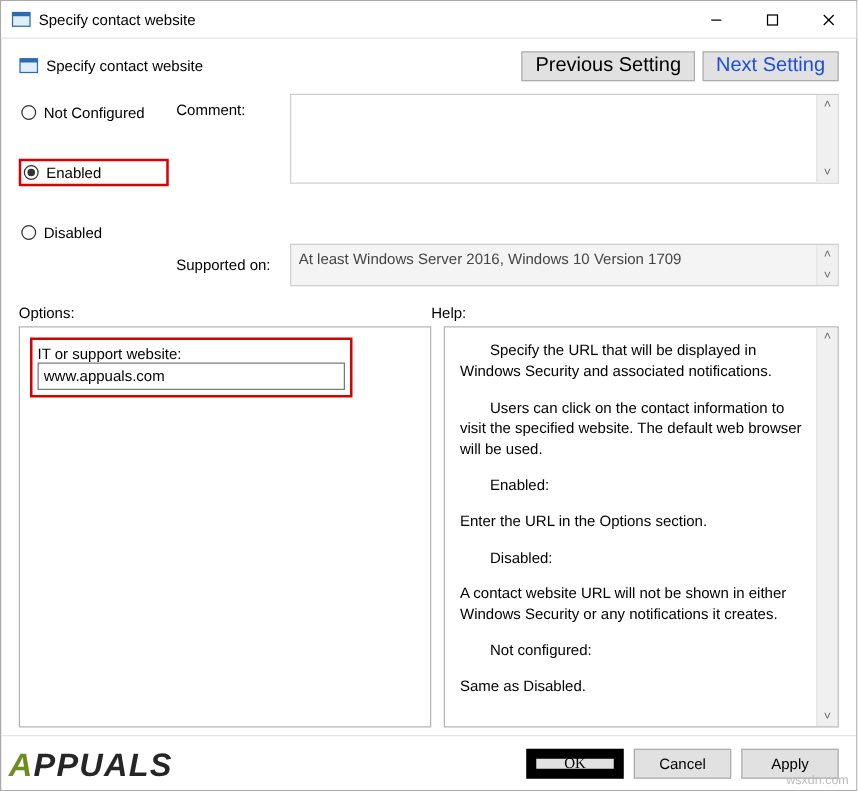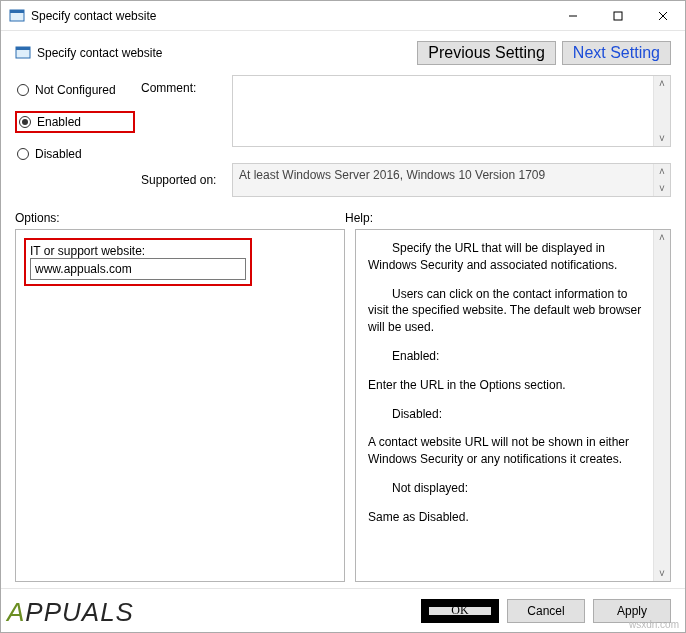--- a/index.html
+++ b/index.html
@@ -65,21 +65,21 @@
     .config {
       display: grid;
       grid-template-columns: 120px 85px 1fr;
       padding: 6px 14px 0 14px;
       column-gap: 6px;
       align-items: start;
     }
     .radio-stack {
       display: flex;
       flex-direction: column;
-      gap: 12px;
+      gap: 28px;
       padding-top: 6px;
     }
     .radio-item {
       display: flex;
       align-items: center;
       gap: 6px;
       font-size: 12px;
       padding: 2px;
     }
     .highlight-red { border: 2px solid #d80000; }
@@ -137,21 +137,21 @@
     }
     .panel {
       border: 1px solid #b5b5b5;
       background: #fff;
       position: relative;
       overflow: hidden;
     }
     .options-content { padding: 8px; }
     .opt-label-row { margin-bottom: 0; }
     .opt-input {
-      width: 216px;
+      width: 246px;
       height: 22px;
       border: 1px solid #7a7a7a;
       padding: 2px 4px;
       font-size: 12px;
       font-family: inherit;
     }
     .opt-highlight {
        border: 2px solid #d80000;
        padding: 4px;
        display: inline-block;
@@ -183,21 +183,21 @@
       display: inline-flex;
       align-items: center;
       justify-content: center;
     }
     .footer-btn.primary { border: 8px solid #000000; font-family: Liberation Serif, serif; }
     .watermark {
       position: absolute;
       left: 6px;
       bottom: 4px;
       font-size: 26px;
-      font-weight: 400;
+      font-weight: 700;
       font-style: italic;
       letter-spacing: 1px;
       color: rgba(0,0,0,0.85);
       pointer-events: none;
       font-family: Arial, sans-serif;
     }
     .watermark .a1 { color: #6b8e23; }
     .srcmark {
       position: absolute;
       right: 6px;
@@ -306,21 +306,21 @@
       </div>
     </div>
     <div class="panel">
       <div class="help-content">
         <p>Specify the URL that will be displayed in Windows Security and associated notifications.</p>
         <p>Users can click on the contact information to visit the specified website. The default web browser will be used.</p>
         <p>Enabled:</p>
         <p class="noindent">Enter the URL in the Options section.</p>
         <p>Disabled:</p>
         <p class="noindent">A contact website URL will not be shown in either Windows Security or any notifications it creates.</p>
-        <p>Not displayed:</p>
+        <p>Not configured:</p>
         <p class="noindent">Same as Disabled.</p>
       </div>
       <div class="scroll-stub">
         <span>˄</span>
         <span>˅</span>
       </div>
     </div>
   </div>
 
   <div class="footer">

